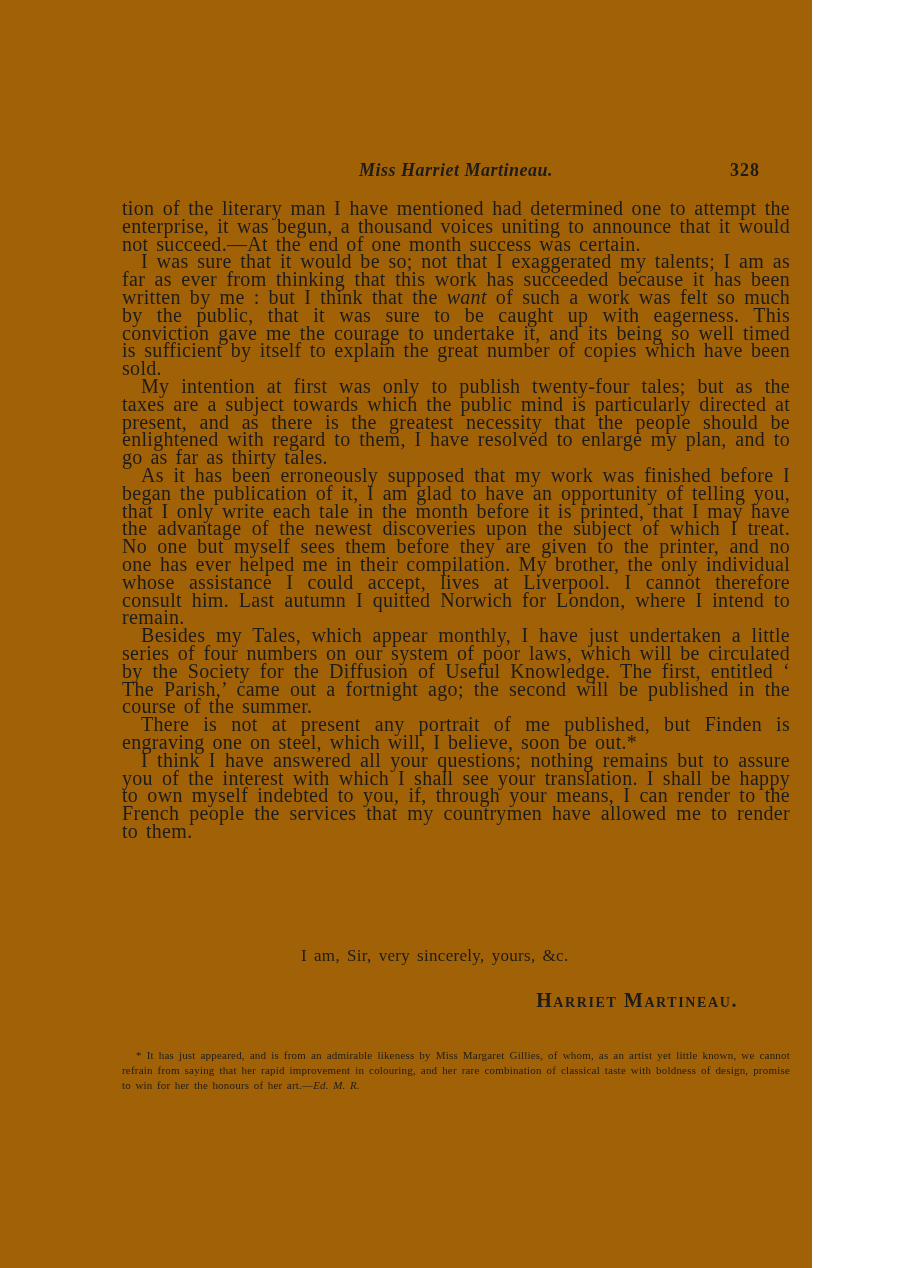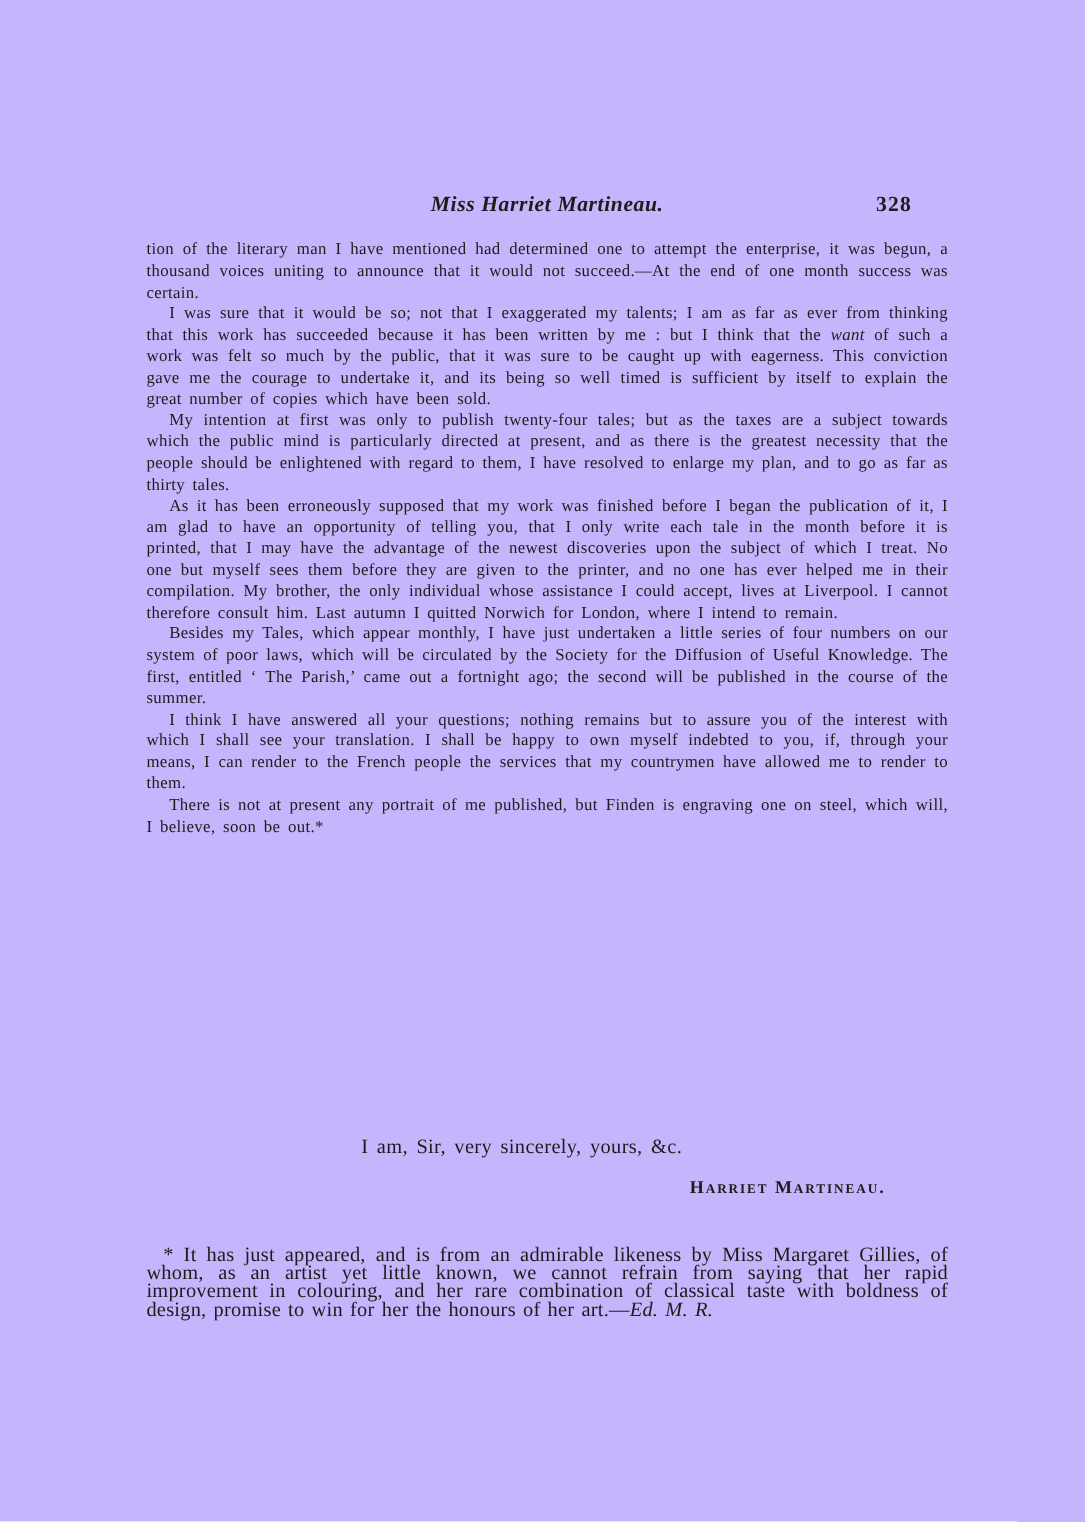--- a/index.html
+++ b/index.html
@@ -2,23 +2,23 @@
 <html><head>
 <meta charset="utf-8">
 <style>
   html, body {
     margin: 0;
     padding: 0;
     background: #ffffff;
   }
   .page {
     position: relative;
-    width: 904px;
+    width: 812px;
     height: 1268px;
-    background: #c4b5fd;
+    background: #a16207;
     font-family: "Liberation Serif", serif;
     color: #1e1c1a;
     overflow: hidden;
   }
   .text-column {
     position: absolute;
     left: 122px;
     top: 160px;
     width: 668px;
   }
@@ -43,52 +43,52 @@
     top: 0;
     font-size: 18px;
     font-weight: bold;
     letter-spacing: 1px;
   }
   .body-text {
     min-height: 742px;
   }
   .body-text p {
     margin: 0;
-    font-size: 14px;
+    font-size: 20px;
     line-height: 17.8px;
     text-align: justify;
     letter-spacing: 0.3px;
     word-spacing: 2.5px;
   }
   .body-text p.indent {
     text-indent: 19px;
   }
   .body-text i, .footnote i {
   }
   .closing-line {
     margin: 4px 0 0 0;
     padding-left: 179px;
     font-size: 17px;
     line-height: 20px;
     letter-spacing: 0.3px;
     word-spacing: 2.5px;
   }
   .signature-line {
-    margin: 14px 0 0 0;
+    margin: 24px 0 0 0;
     text-align: right;
     padding-right: 52px;
-    font-size: 15px;
+    font-size: 20px;
     line-height: 20px;
     font-variant: small-caps;
     font-weight: bold;
     letter-spacing: 1.6px;
   }
   .footnote {
     margin-top: 38px;
-    font-size: 17px;
+    font-size: 11px;
     line-height: 15.2px;
     text-align: justify;
     letter-spacing: 0.2px;
     word-spacing: 1.5px;
   }
   .footnote .footnote-body {
     text-indent: 14px;
   }
 </style>
 </head>
@@ -101,22 +101,22 @@
       <div class="head-title">Miss Harriet Martineau.</div>
       <div class="head-page-number">328</div>
     </div>
 
     <div class="body-text">
       <p><span>tion of the literary man I have mentioned had determined one to attempt the enterprise, it was begun, a thousand voices uniting to announce that it would not succeed.—At the end of one month success was certain.</span></p>
       <p class="indent"><span>I was sure that it would be so; not that I exaggerated my talents; I am as far as ever from thinking that this work has succeeded because it has been written by me : but I think that the </span><i>want</i><span> of such a work was felt so much by the public, that it was sure to be caught up with eagerness. This conviction gave me the courage to undertake it, and its being so well timed is sufficient by itself to explain the great number of copies which have been sold.</span></p>
       <p class="indent"><span>My intention at first was only to publish twenty-four tales; but as the taxes are a subject towards which the public mind is particularly directed at present, and as there is the greatest necessity that the people should be enlightened with regard to them, I have resolved to enlarge my plan, and to go as far as thirty tales.</span></p>
       <p class="indent"><span>As it has been erroneously supposed that my work was finished before I began the publication of it, I am glad to have an opportunity of telling you, that I only write each tale in the month before it is printed, that I may have the advantage of the newest discoveries upon the subject of which I treat. No one but myself sees them before they are given to the printer, and no one has ever helped me in their compilation. My brother, the only individual whose assistance I could accept, lives at Liverpool. I cannot therefore consult him. Last autumn I quitted Norwich for London, where I intend to remain.</span></p>
       <p class="indent"><span>Besides my Tales, which appear monthly, I have just undertaken a little series of four numbers on our system of poor laws, which will be circulated by the Society for the Diffusion of Useful Knowledge. The first, entitled ‘ The Parish,’ came out a fortnight ago; the second will be published in the course of the summer.</span></p>
+      <p class="indent"><span>There is not at present any portrait of me published, but Finden is engraving one on steel, which will, I believe, soon be out.*</span></p>
       <p class="indent"><span>I think I have answered all your questions; nothing remains but to assure you of the interest with which I shall see your translation. I shall be happy to own myself indebted to you, if, through your means, I can render to the French people the services that my countrymen have allowed me to render to them.</span></p>
-      <p class="indent"><span>There is not at present any portrait of me published, but Finden is engraving one on steel, which will, I believe, soon be out.*</span></p>
     </div>
 
     <p class="closing-line">I am, Sir, very sincerely, yours, &amp;c.</p>
 
     <p class="signature-line">Harriet Martineau.</p>
 
     <div class="footnote">
       <div class="footnote-body"><span>* It has just appeared, and is from an admirable likeness by Miss Margaret Gillies, of whom, as an artist yet little known, we cannot refrain from saying that her rapid improvement in colouring, and her rare combination of classical taste with boldness of design, promise to win for her the honours of her art.—</span><i>Ed. M. R.</i></div>
     </div>
 

